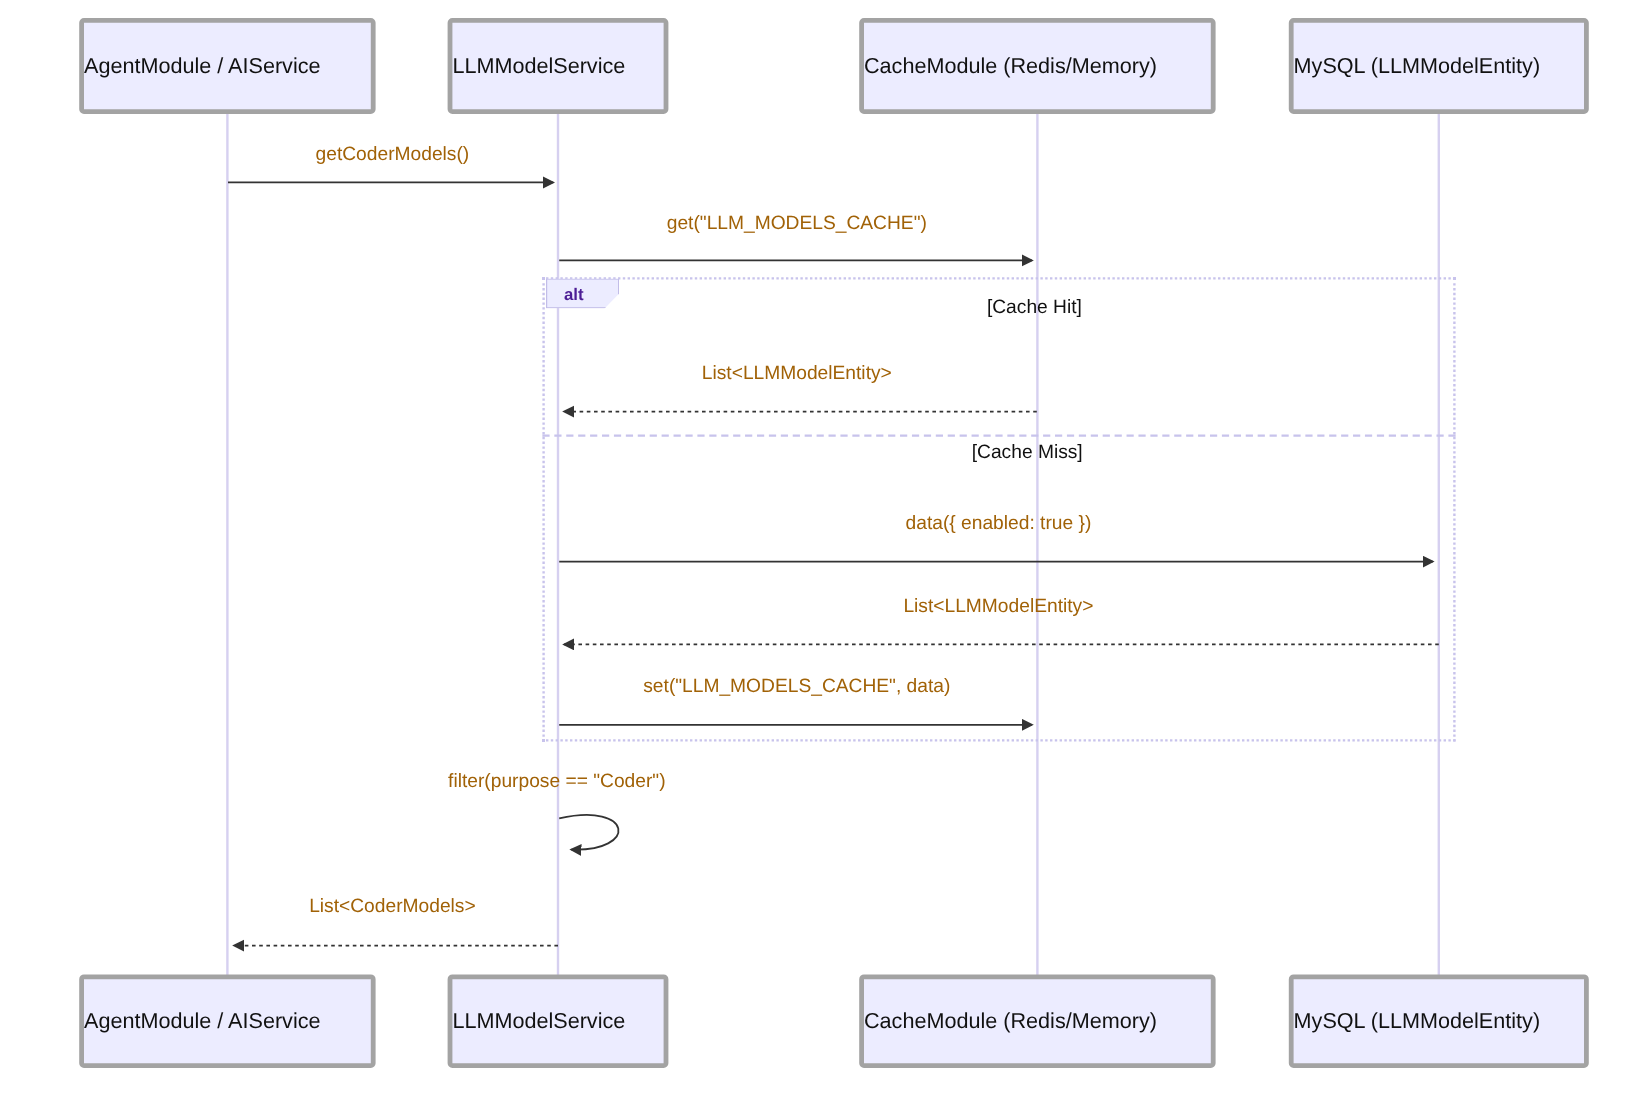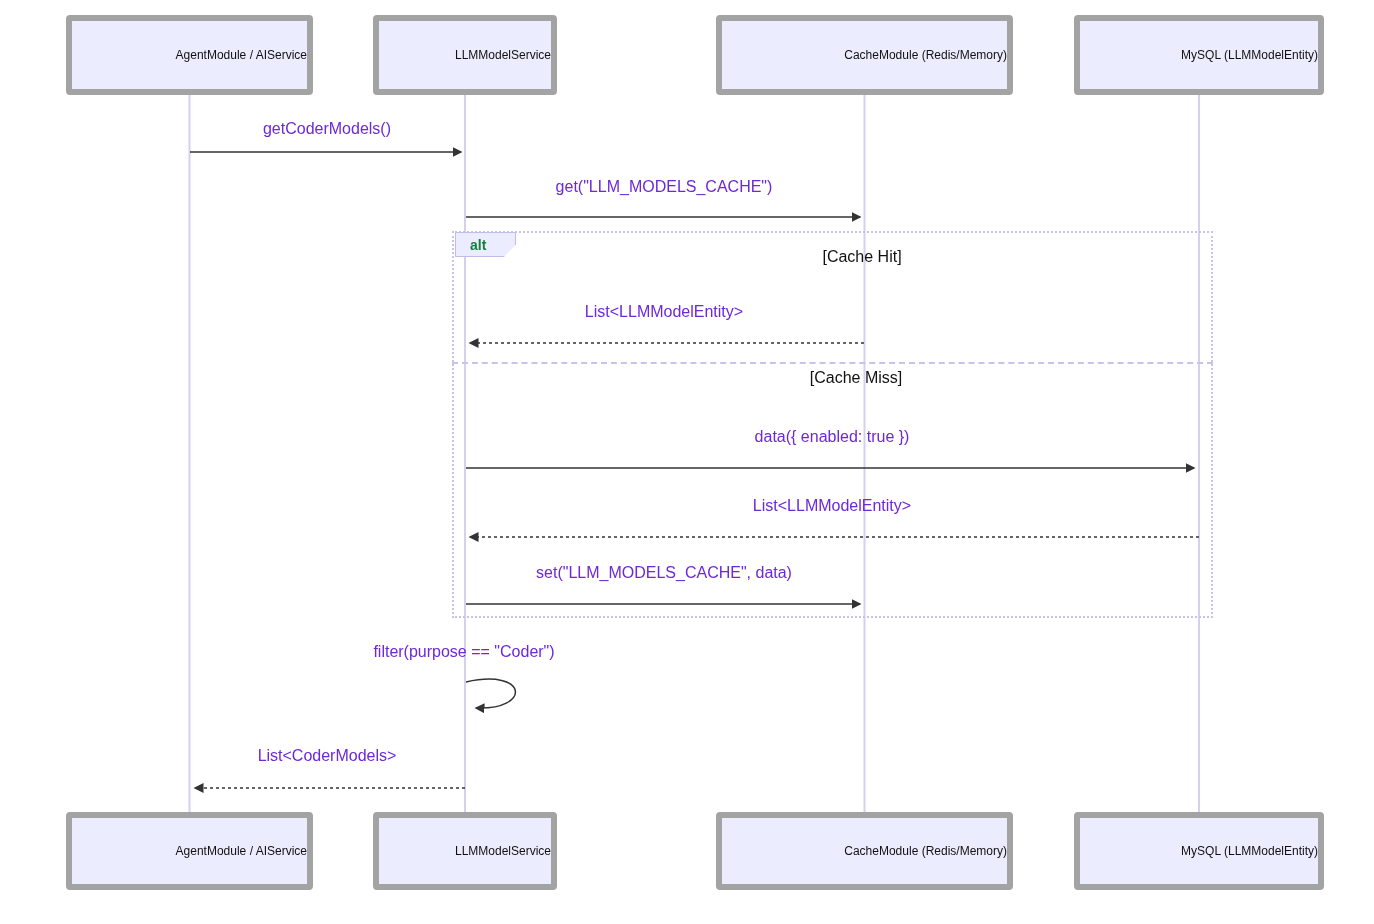--- a/index.html
+++ b/index.html
@@ -18,34 +18,34 @@
   svg.overlay {
     position: absolute;
     left: 0;
     top: 0;
     width: 1374px;
     height: 924px;
   }
   .actor {
     position: absolute;
     background: #ECECFF;
-    border: 6px solid #a3a3a3;
+    border: 4px solid #a3a3a3;
     border-radius: 4px;
     display: flex;
     align-items: center;
-    justify-content: flex-end;
-    font-size: 12px;
+    justify-content: flex-start;
+    font-size: 18px;
     color: #111111;
     box-sizing: border-box;
   }
   .msg {
     position: absolute;
     transform: translateX(-50%);
     font-size: 16px;
-    color: #6d28d9;
+    color: #a16207;
     white-space: nowrap;
   }
   .branch-label {
     position: absolute;
     transform: translateX(-50%);
     font-size: 16px;
     color: #111111;
     white-space: nowrap;
   }
   .alt-operator {
@@ -53,21 +53,21 @@
     left: 455px;
     top: 232px;
     width: 61px;
     height: 25px;
     background: #ECECFF;
     border: 1px solid #C2BDE8;
     box-sizing: border-box;
     clip-path: polygon(0 0, 100% 0, 100% 50%, 80% 100%, 0 100%);
     font-size: 14px;
     font-weight: bold;
-    color: #15803d;
+    color: #4c1d95;
     display: flex;
     align-items: center;
     padding-left: 14px;
   }
   .alt-frame {
     position: absolute;
     left: 452px;
     top: 231px;
     width: 761px;
     height: 387px;

